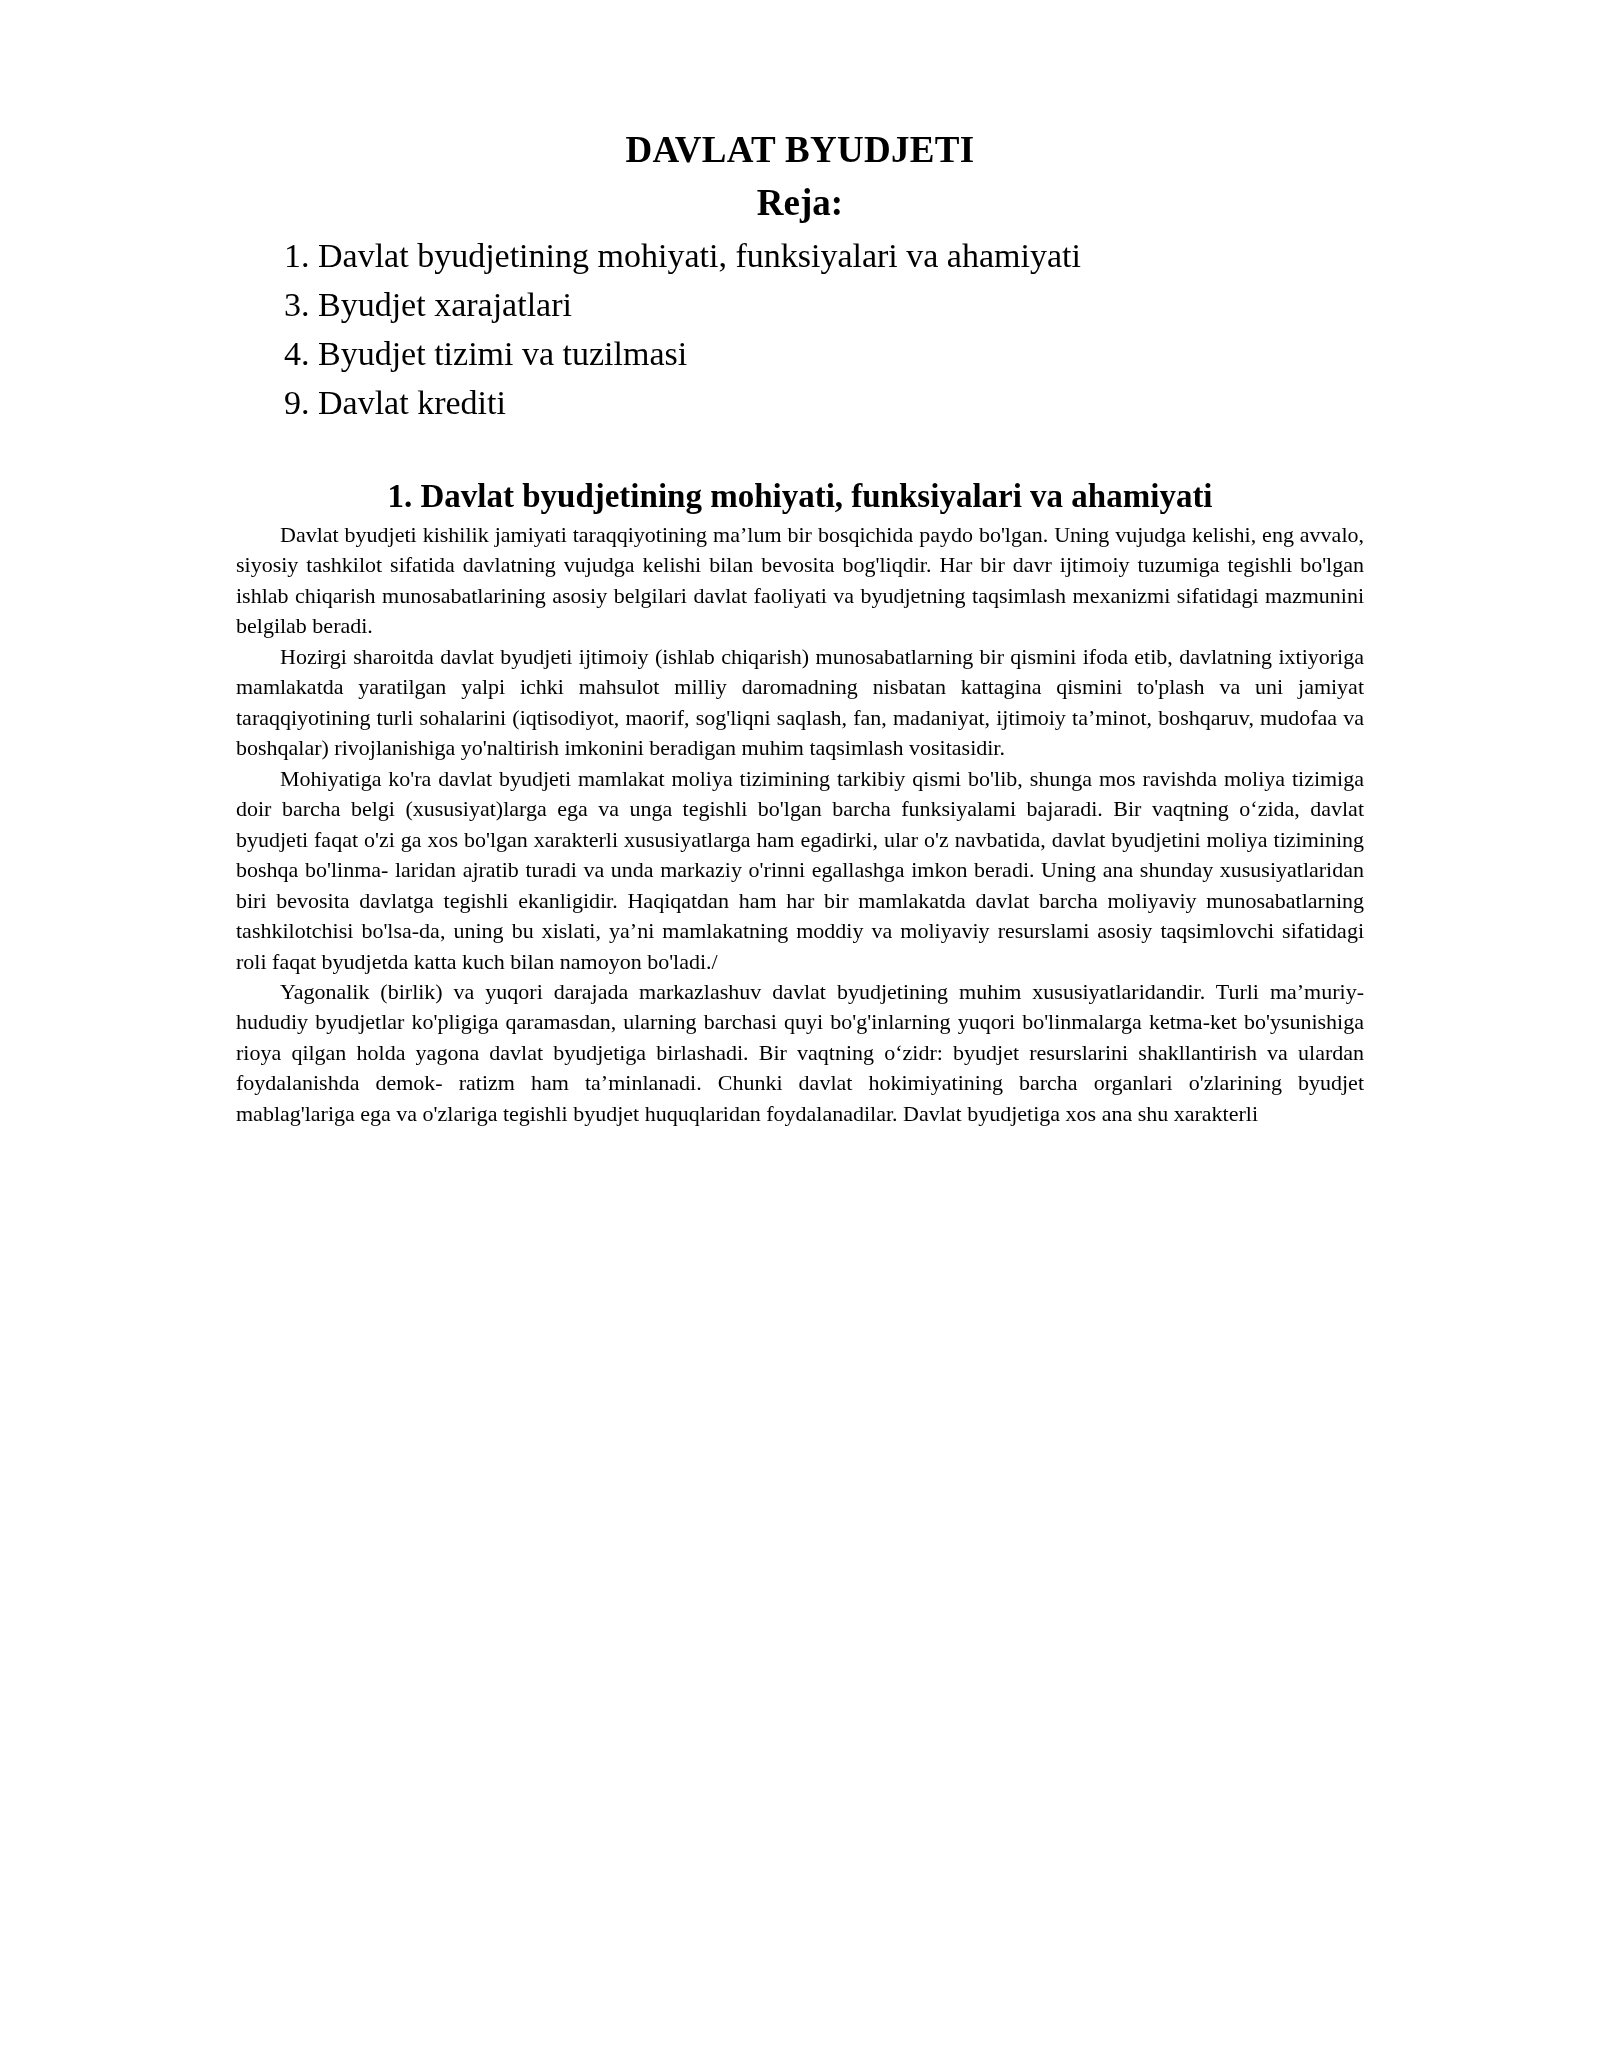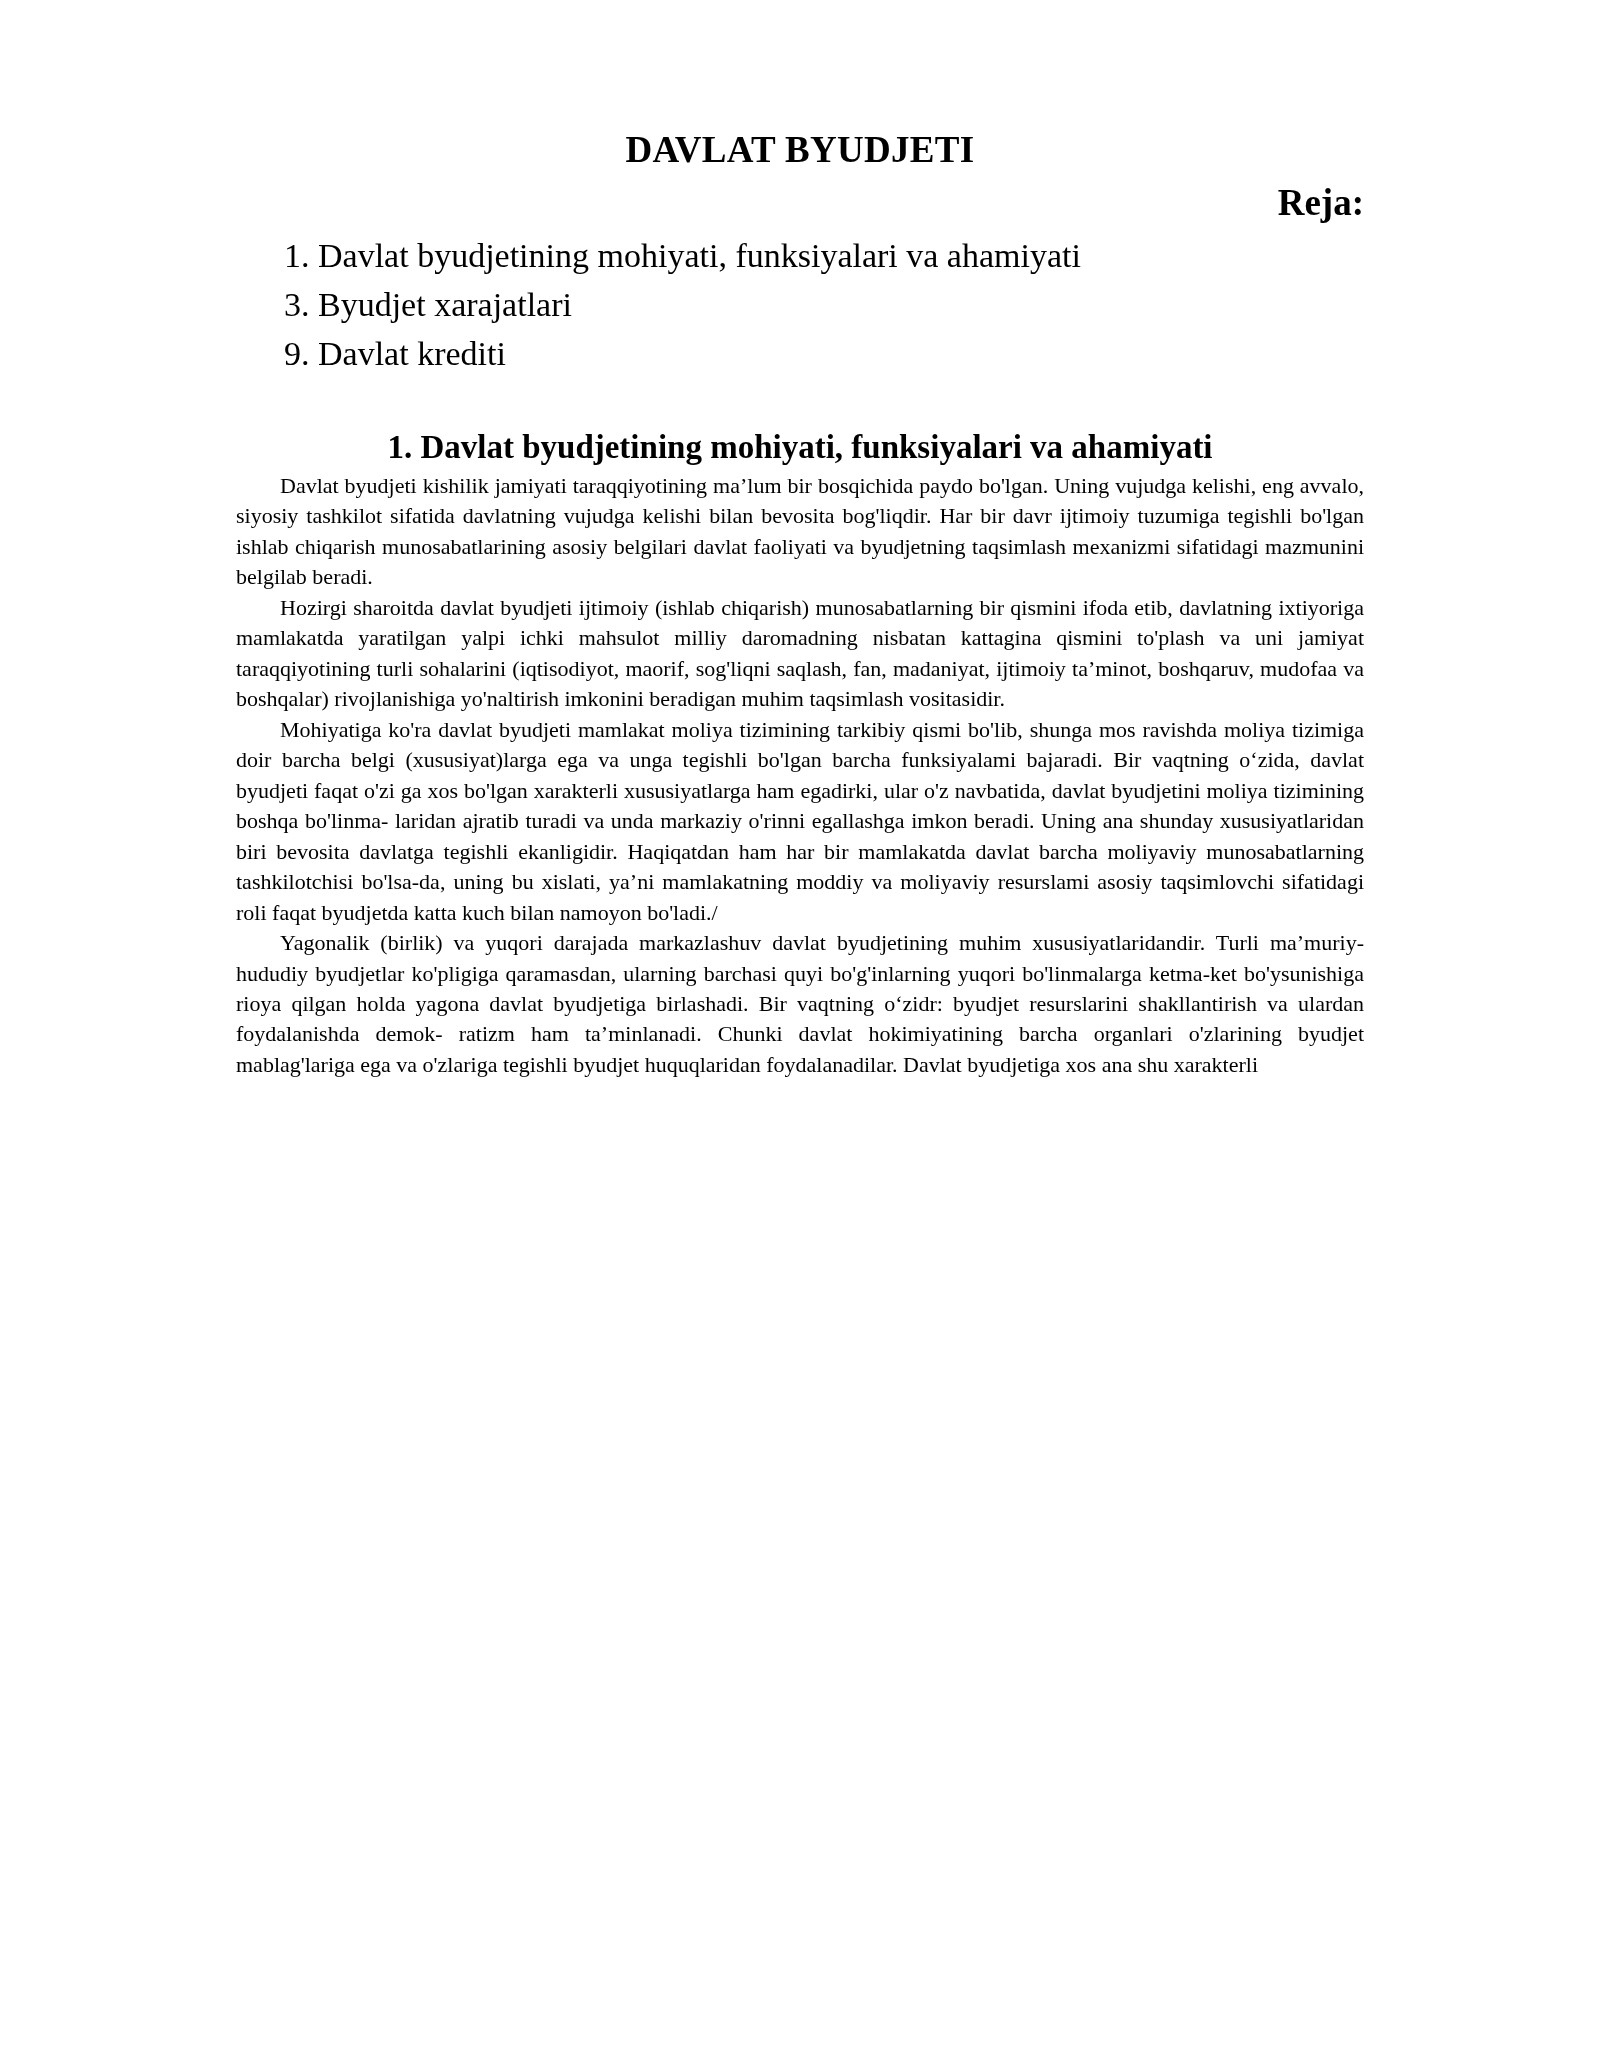--- a/index.html
+++ b/index.html
@@ -26,21 +26,21 @@
     font-size: 37px;
     font-weight: bold;
     text-align: center;
     line-height: 1.18;
     margin: 0;
     letter-spacing: 0.3px;
   }
   .doc-subtitle {
     font-size: 37px;
     font-weight: bold;
-    text-align: right;
+    text-align: center;
     line-height: 1.25;
     margin: 8px 0 0 0;
   }
   .reja-list {
     list-style: none;
     margin: 6px 0 0 0;
     padding: 0;
   }
   .reja-list li {
     font-size: 34px;
@@ -73,20 +73,21 @@
 
 <div class="page">
 
   <h1 class="doc-title">DAVLAT BYUDJETI</h1>
 
   <h2 class="doc-subtitle">Reja:</h2>
 
   <ul class="reja-list">
     <li>1. Davlat byudjetining mohiyati, funksiyalari va ahamiyati</li>
     <li>3. Byudjet xarajatlari</li>
+    <li>4. Byudjet tizimi va tuzilmasi</li>
     <li>9. Davlat krediti</li>
   </ul>
 
   <h3 class="section-heading">1.  Davlat byudjetining mohiyati, funksiyalari va ahamiyati</h3>
 
   <p class="body-par first">Davlat byudjeti kishilik jamiyati taraqqiyotining ma’lum bir bosqichida paydo bo'lgan. Uning vujudga kelishi, eng avvalo, siyosiy tashkilot sifatida davlatning vujudga kelishi bilan bevosita bog'liqdir. Har bir davr ijtimoiy tuzumiga tegishli bo'lgan ishlab chiqarish munosabatlarining asosiy belgilari davlat faoliyati va byudjetning taqsimlash mexanizmi sifatidagi mazmunini belgilab beradi.</p>
 
   <p class="body-par">Hozirgi sharoitda davlat byudjeti ijtimoiy (ishlab chiqarish) munosabatlarning bir qismini ifoda etib, davlatning ixtiyoriga mamlakatda yaratilgan yalpi ichki mahsulot milliy daromadning nisbatan kattagina qismini to'plash va uni jamiyat taraqqiyotining turli sohalarini (iqtisodiyot, maorif, sog'liqni saqlash, fan, madaniyat, ijtimoiy ta’minot, boshqaruv, mudofaa va boshqalar) rivojlanishiga yo'naltirish imkonini beradigan muhim taqsimlash vositasidir.</p>
 
   <p class="body-par">Mohiyatiga ko'ra davlat byudjeti mamlakat moliya tizimining tarkibiy qismi bo'lib, shunga mos ravishda moliya tizimiga doir barcha belgi (xususiyat)larga ega va unga tegishli bo'lgan barcha funksiyalami bajaradi. Bir vaqtning o‘zida, davlat byudjeti faqat o'zi ga xos bo'lgan xarakterli xususiyatlarga ham egadirki, ular o'z navbatida, davlat byudjetini moliya tizimining boshqa bo'linma- laridan ajratib turadi va unda markaziy o'rinni egallashga imkon beradi. Uning ana shunday xususiyatlaridan biri bevosita davlatga tegishli ekanligidir. Haqiqatdan ham har bir mamlakatda davlat barcha moliyaviy munosabatlarning tashkilotchisi bo'lsa-da, uning bu xislati, ya’ni mamlakatning moddiy va moliyaviy resurslami asosiy taqsimlovchi sifatidagi roli faqat byudjetda katta kuch bilan namoyon bo'ladi./</p>

